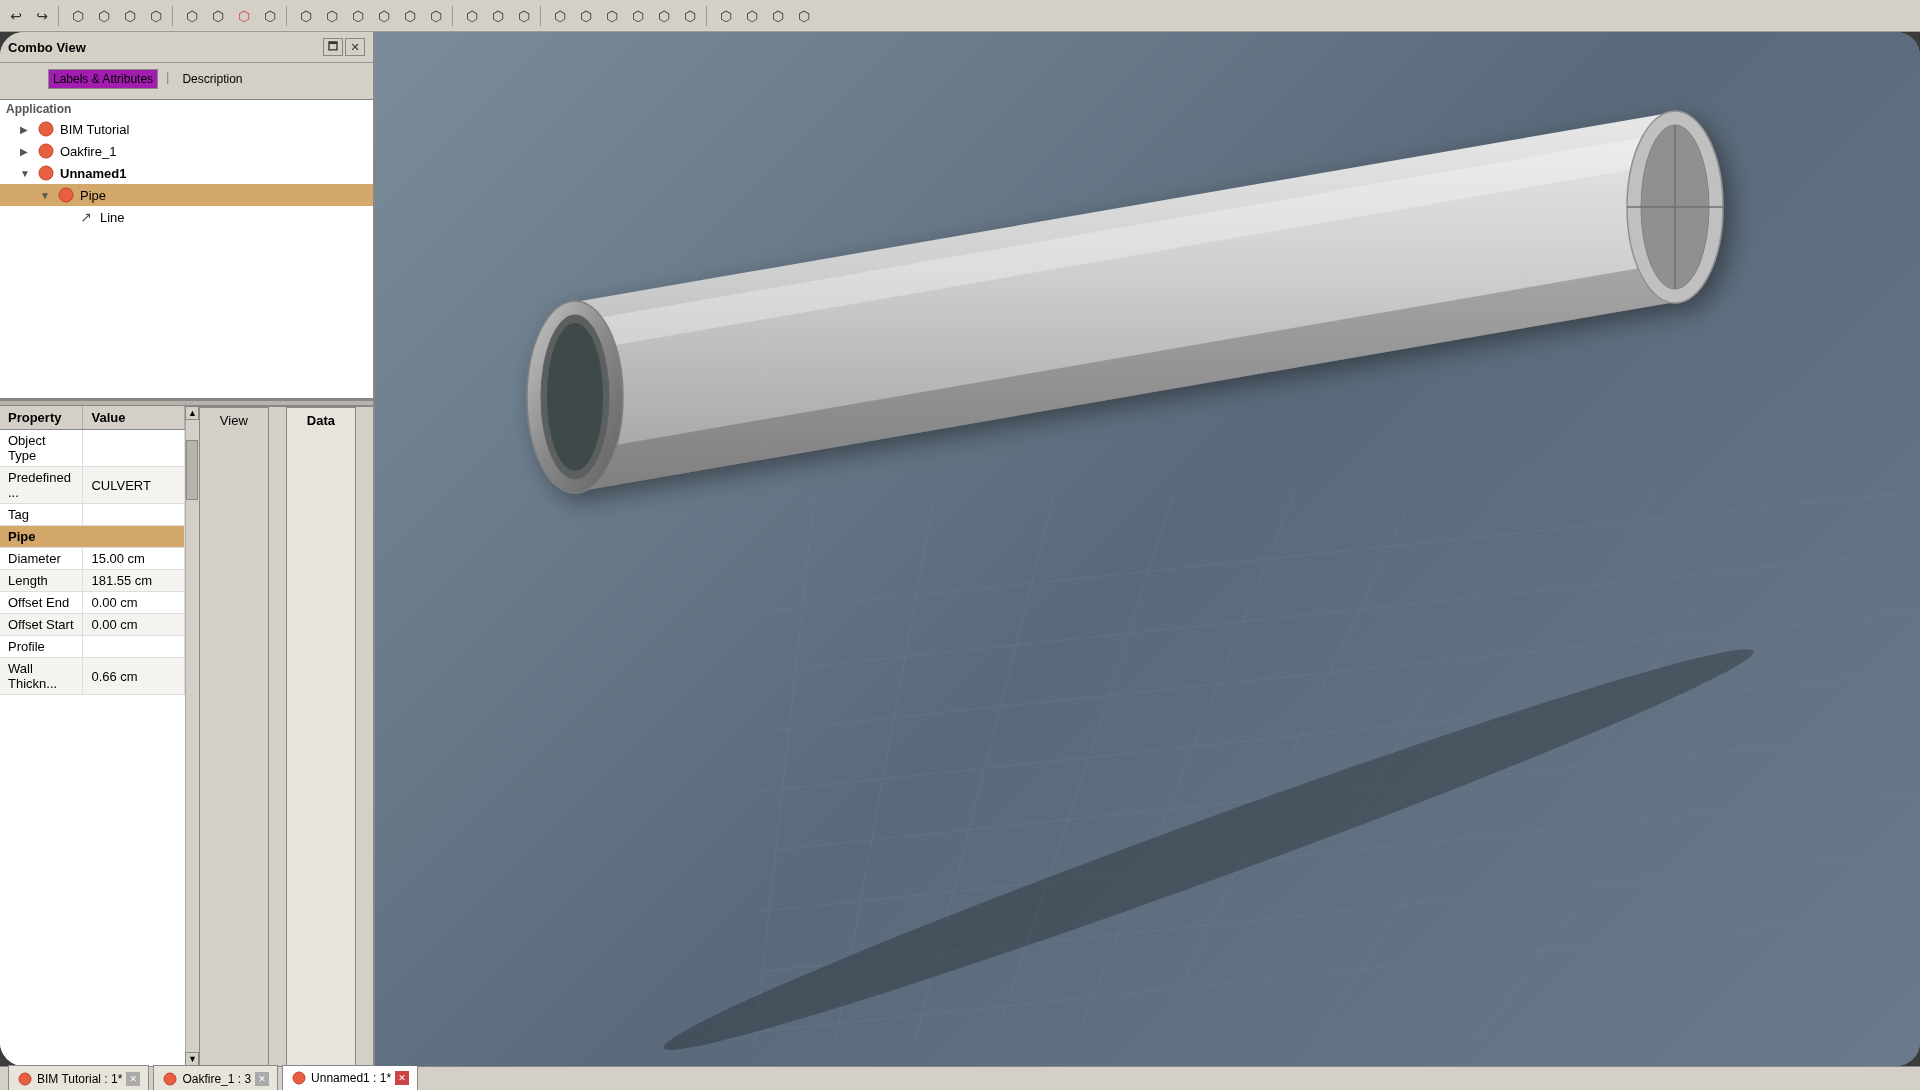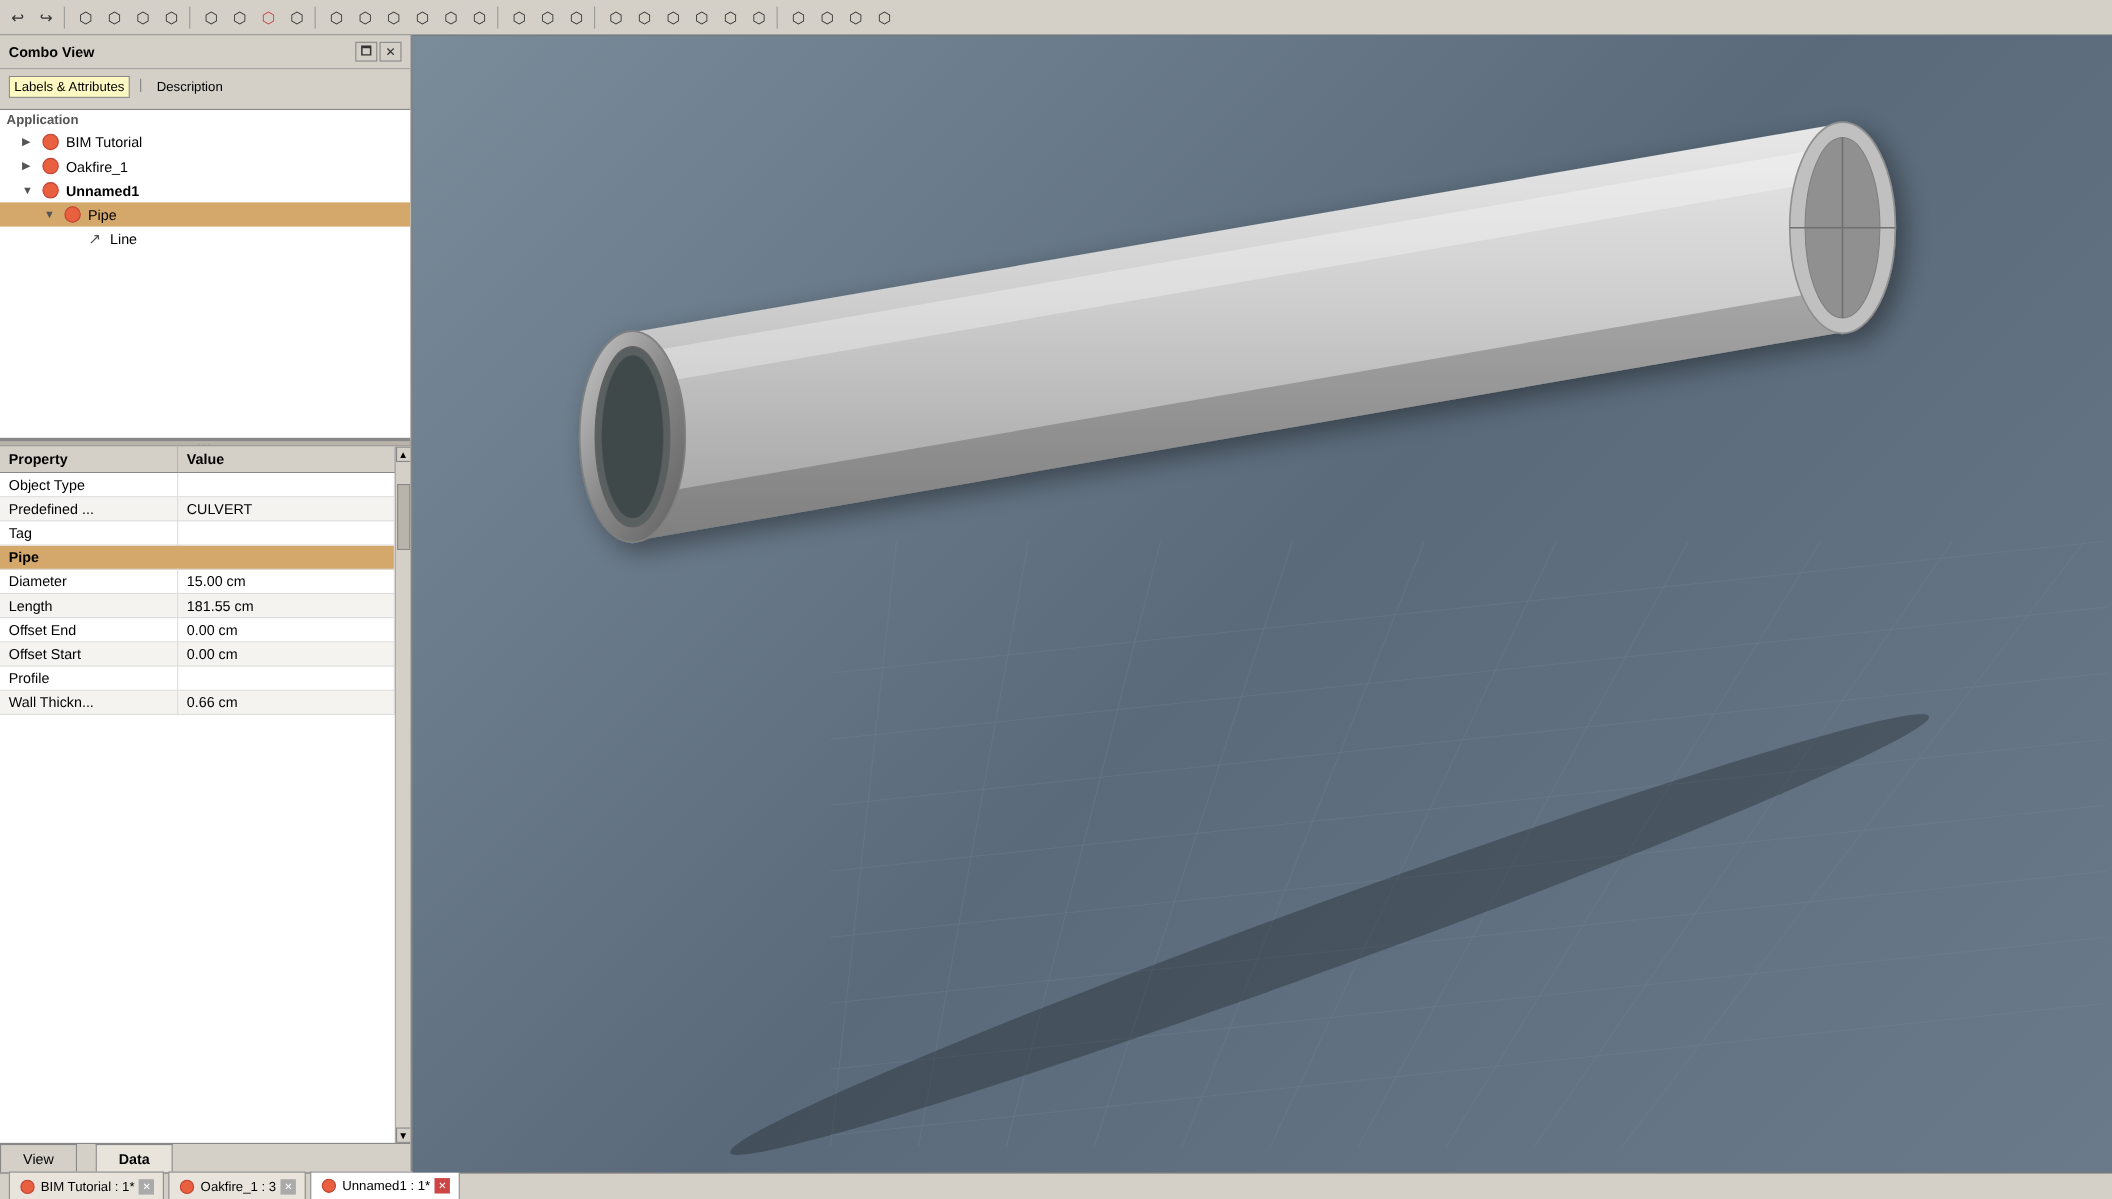--- a/index.html
+++ b/index.html
@@ -37,20 +37,21 @@
       font-size: 14px;
       color: #333;
     }
     .tb-sep { width: 4px; height: 20px; border-left: 1px solid #999; margin: 0 2px; }
 
     
     #main {
       display: flex;
       flex: 1;
       overflow: hidden;
+      border-radius: 24px;
     }
 
     
     #left-panel {
       width: 375px;
       background: #d4d0c8;
       display: flex;
       flex-direction: column;
       border-right: 2px solid #888;
       flex-shrink: 0;
@@ -123,21 +124,22 @@
     }
     .label-tab {
       font-size: 12px;
       color: #000;
       cursor: pointer;
       padding: 2px 4px;
       border: 1px solid transparent;
     }
     .label-tab.active {
       border: 1px solid #888;
-      background: #fef9c3;
+      background: #a21caf;
+      margin-left: 40px;
     }
     .label-sep { color: #888; }
 
     
     #tree-area {
       flex: 1;
       background: #fff;
       overflow-y: auto;
       border-bottom: 2px solid #888;
       min-height: 150px;
@@ -192,21 +194,21 @@
       display: flex;
       align-items: center;
       justify-content: center;
     }
     .resize-dots { color: #888; font-size: 8px; letter-spacing: 2px; }
 
     
     #property-panel {
       flex: 1;
       display: flex;
-      flex-direction: column;
+      flex-direction: row;
       overflow: hidden;
       background: #d4d0c8;
     }
 
     #property-table-container {
       flex: 1;
       overflow-y: auto;
       background: #fff;
     }
 

